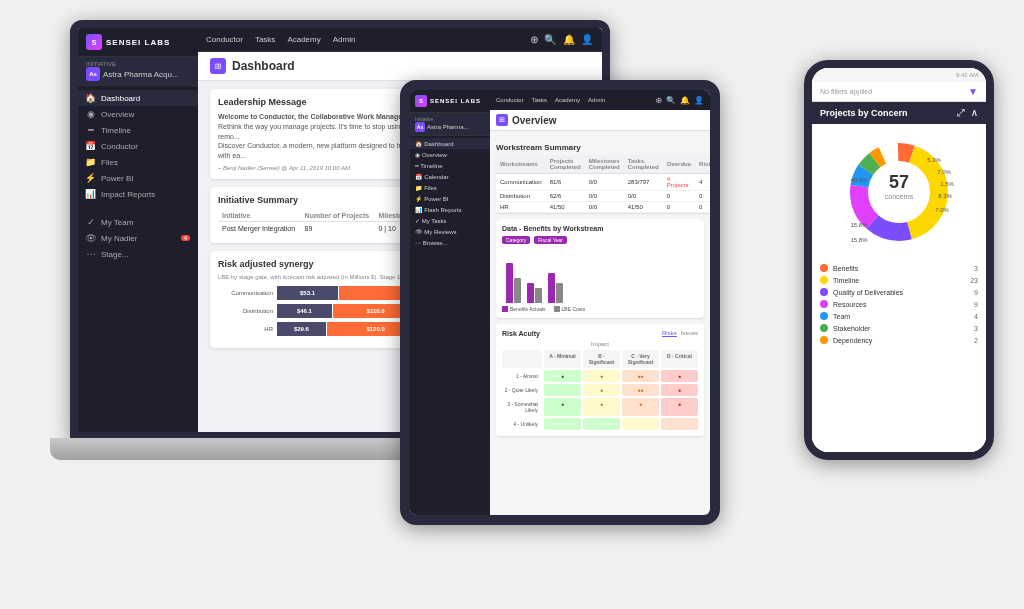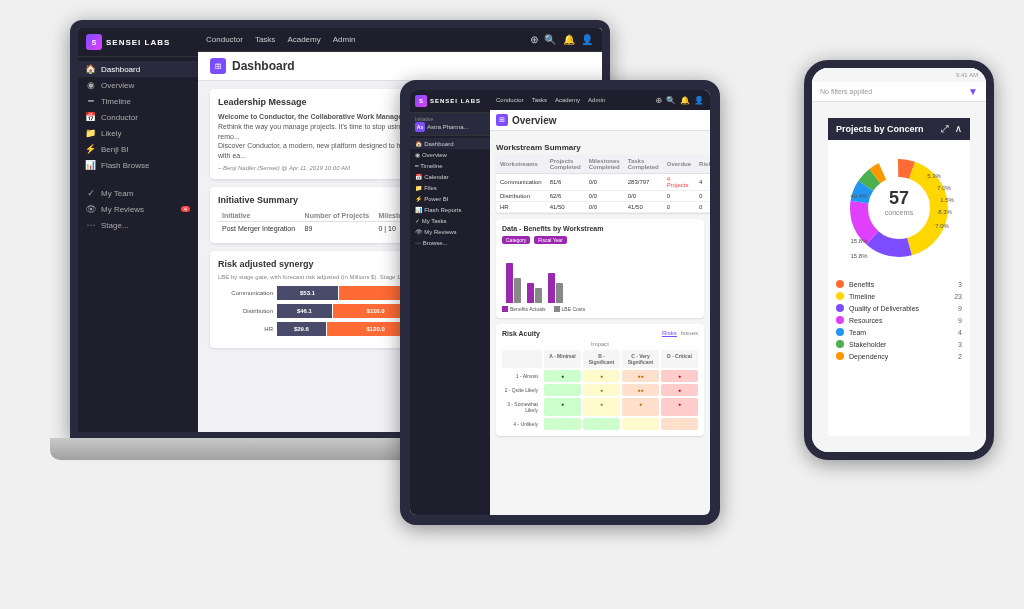--- a/index.html
+++ b/index.html
@@ -444,21 +444,21 @@
       align-items: center;
       justify-content: space-between;
       border-bottom: 1px solid #e0e0e0;
     }
     .filter-label {
       font-size: 7px;
       color: #999;
     }
     .phone-panel {
       background: white;
-      margin: 16px;
+      margin: 0;
       flex: 1;
       overflow: hidden;
     }
     .phone-panel-header {
       background: #2a2a3e;
       padding: 5px 8px;
       display: flex;
       align-items: center;
       justify-content: space-between;
     }
@@ -534,57 +534,64 @@
 
 <div class="laptop-container">
   <div class="laptop-screen">
     <div class="app-container">
 
       <div class="sidebar">
         <div class="sidebar-logo">
           <div class="logo-icon">S</div>
           <span class="logo-text">SENSEI LABS</span>
         </div>
+        <div class="sidebar-initiative">
+          <div class="label">Initiative</div>
+          <div class="value">
+            <div class="init-avatar">As</div>
+            <span>Astra Pharma Acqu...</span>
+          </div>
+        </div>
         <div class="sidebar-nav">
           <div class="nav-item active">
             <span class="nav-icon">🏠</span>
             <span>Dashboard</span>
           </div>
           <div class="nav-item">
             <span class="nav-icon">◉</span>
             <span>Overview</span>
           </div>
           <div class="nav-item">
             <span class="nav-icon">━</span>
             <span>Timeline</span>
           </div>
           <div class="nav-item">
             <span class="nav-icon">📅</span>
             <span>Conductor</span>
           </div>
           <div class="nav-item">
             <span class="nav-icon">📁</span>
-            <span>Likely</span>
+            <span>Files</span>
           </div>
           <div class="nav-item">
             <span class="nav-icon">⚡</span>
-            <span>Benji BI</span>
+            <span>Power BI</span>
           </div>
           <div class="nav-item">
             <span class="nav-icon">📊</span>
-            <span>Flash Browse</span>
+            <span>Impact Reports</span>
           </div>
           <div class="nav-section"></div>
           <div class="nav-item">
             <span class="nav-icon">✓</span>
             <span>My Team</span>
           </div>
           <div class="nav-item">
             <span class="nav-icon">👁</span>
-            <span>My Reviews</span>
+            <span>My Nadler</span>
             <span class="nav-badge">4</span>
           </div>
           <div class="nav-item">
             <span class="nav-icon">⋯</span>
             <span>Stage...</span>
           </div>
         </div>
       </div>
 
       <div class="main-content">

